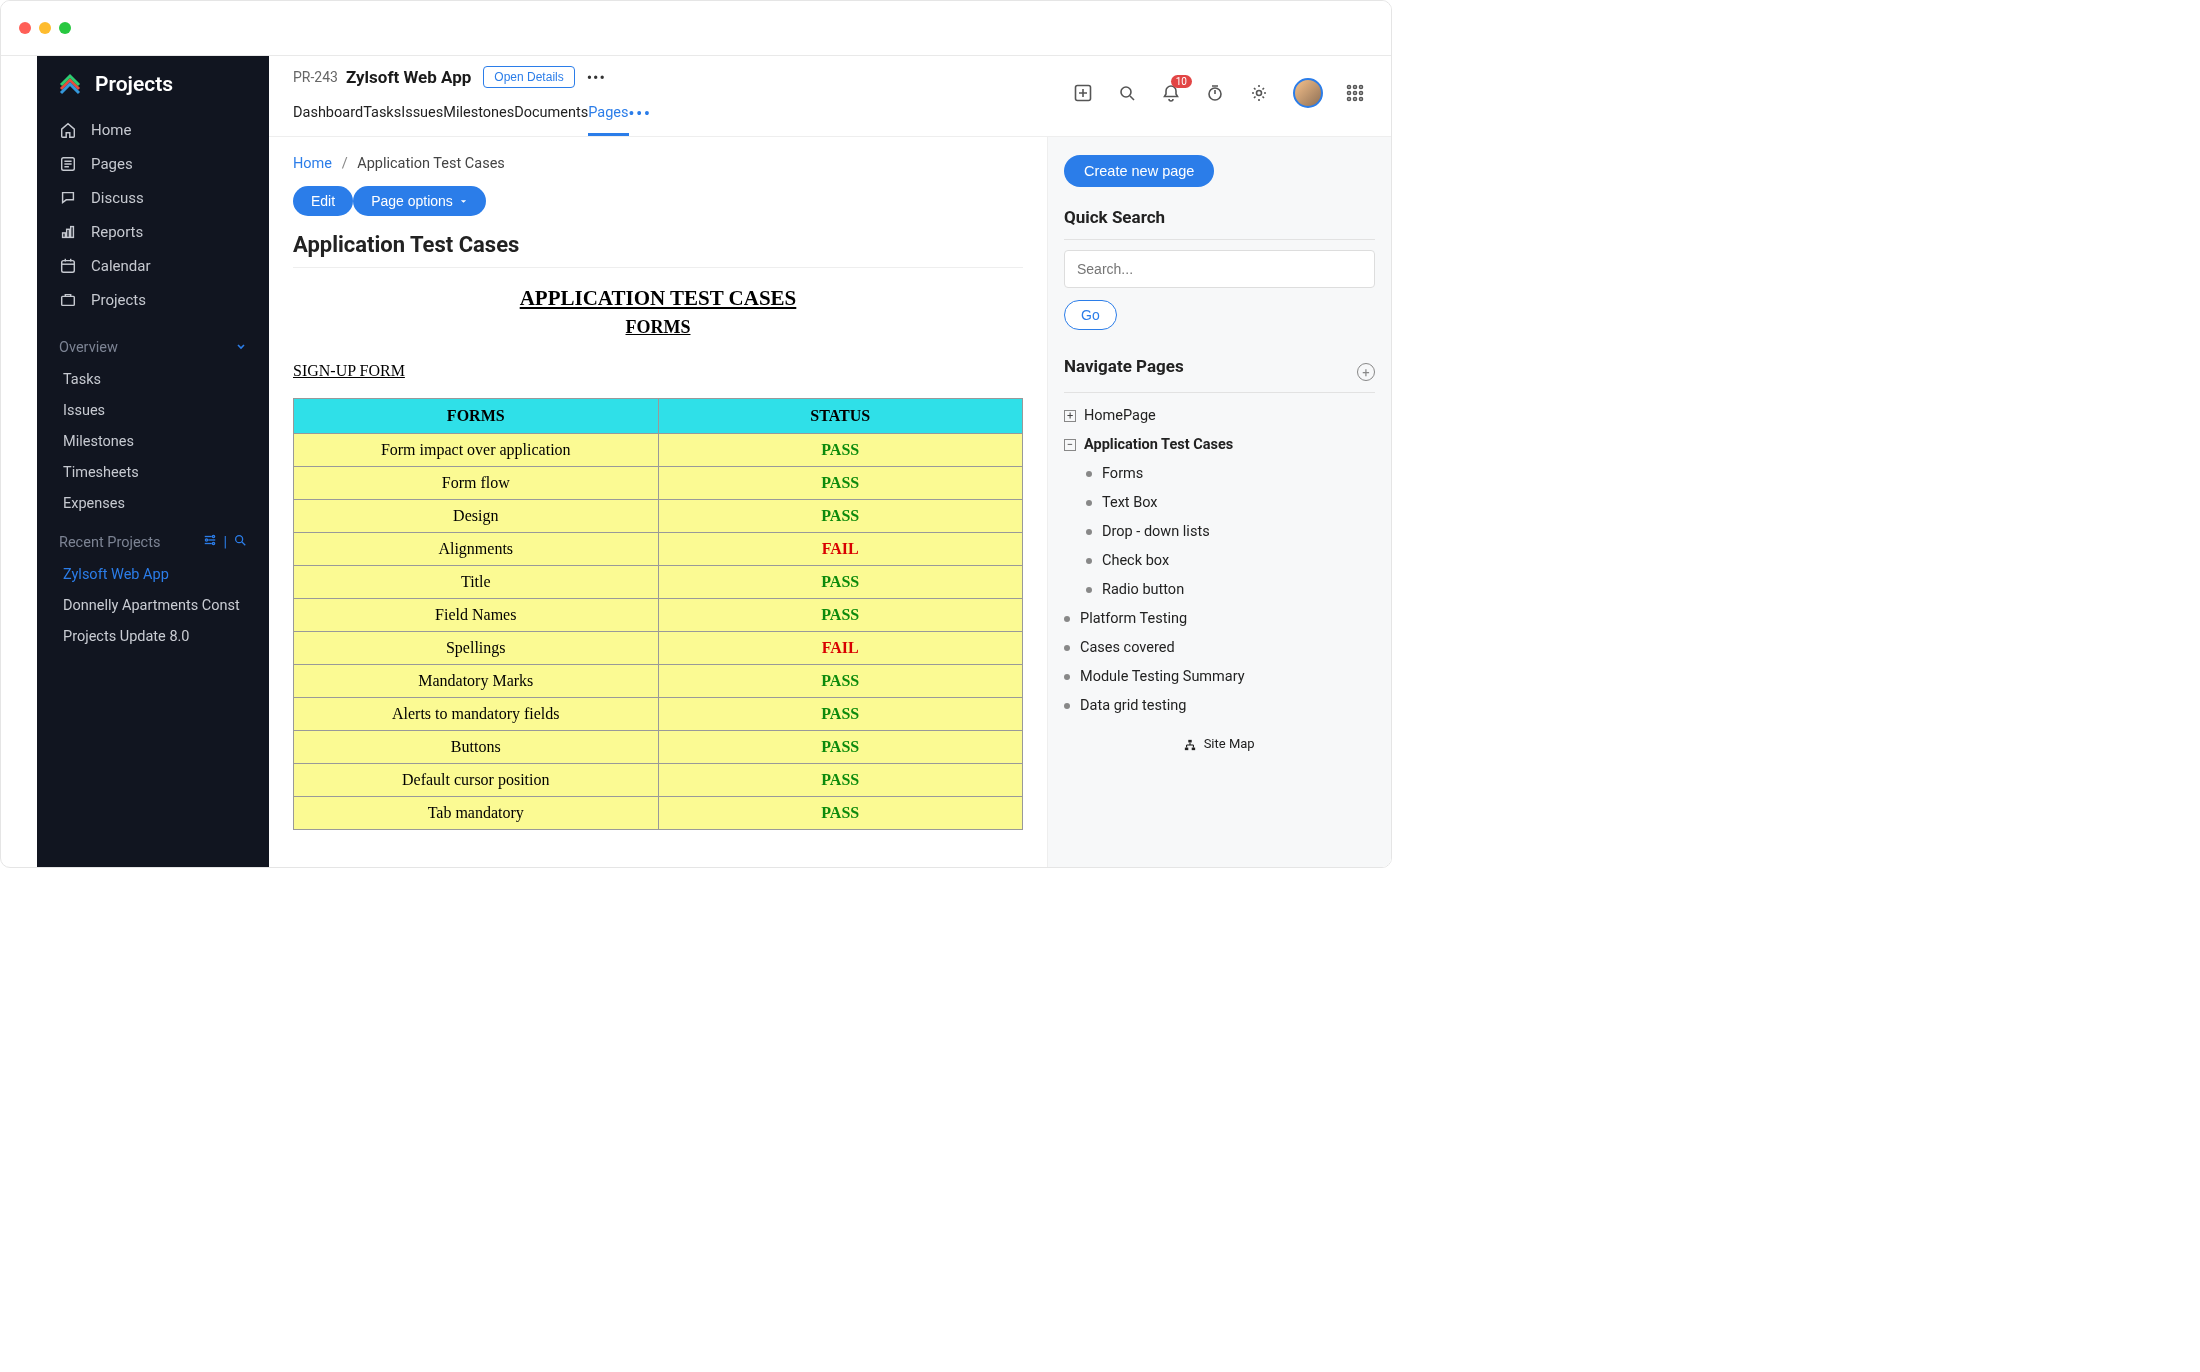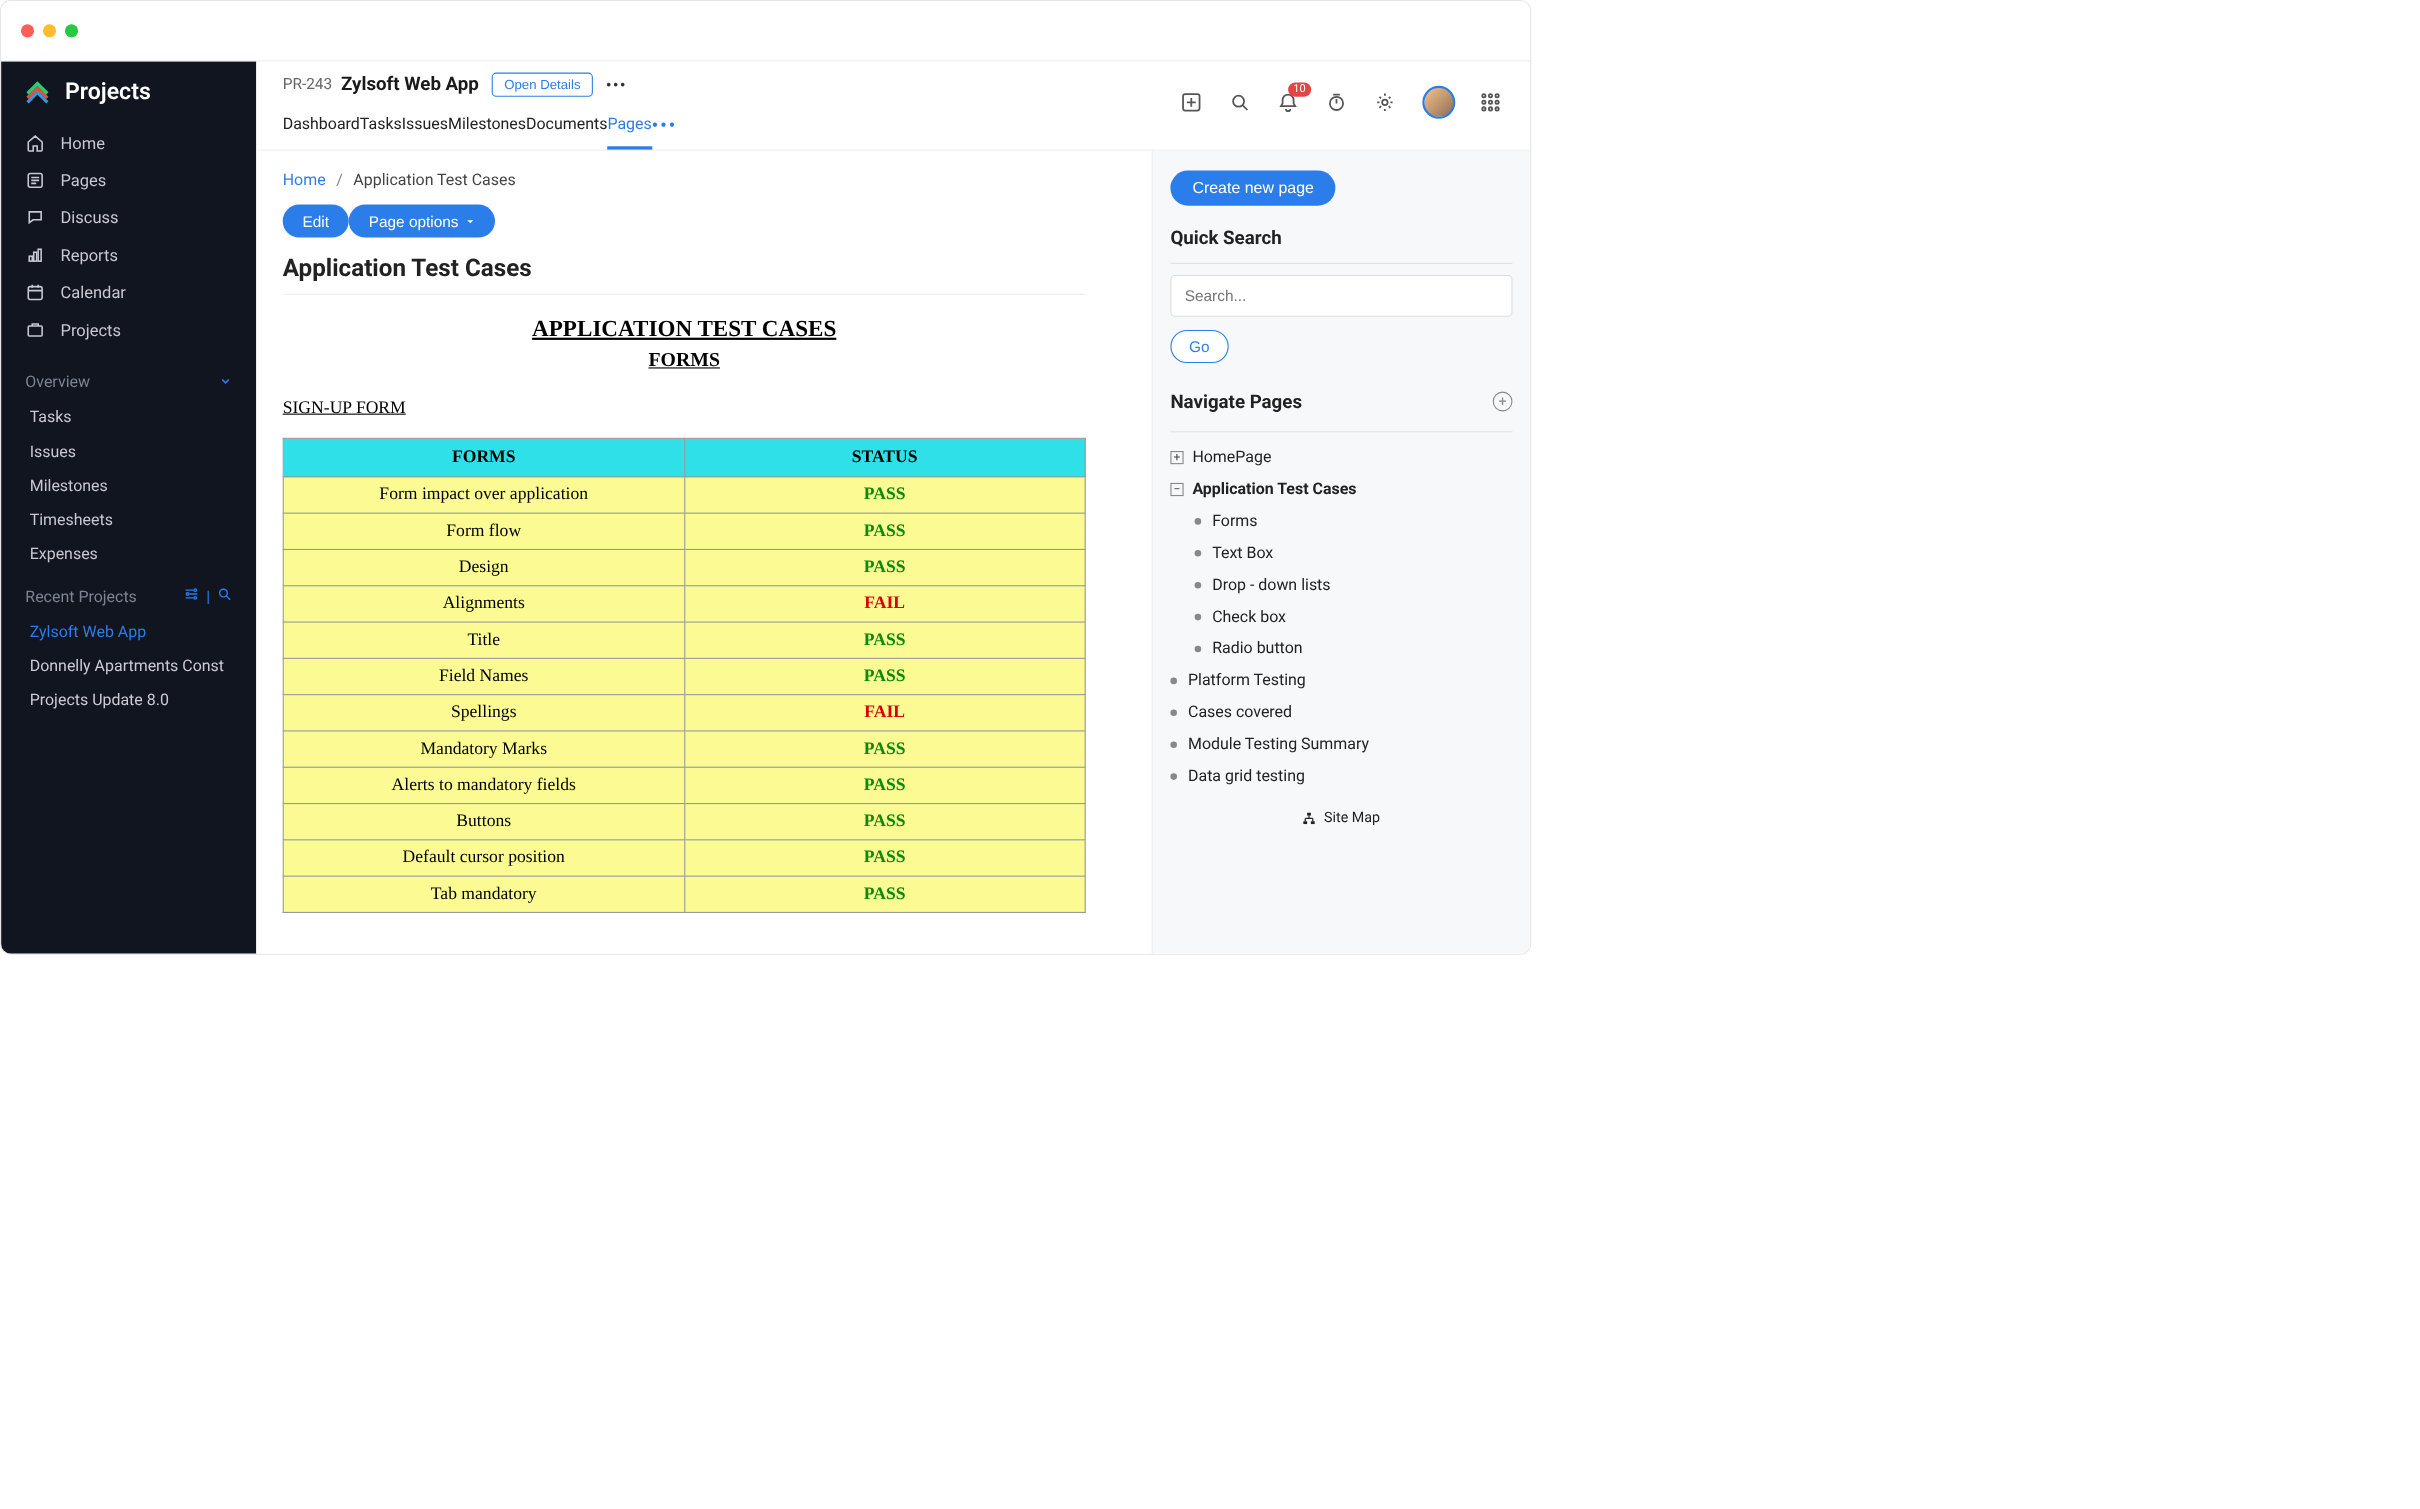--- a/index.html
+++ b/index.html
@@ -17,21 +17,21 @@
       background: #fff;
       border-bottom: 1px solid #e9e9e9;
       display: flex;
       align-items: center;
       padding: 0 18px;
     }
     .win-btn { width: 12px; height: 12px; border-radius: 50%; margin-right: 8px; }
     .win-red { background: #ff5f57; }
     .win-yellow { background: #febc2e; }
     .win-green { background: #28c840; }
-    .app-wrap { display: flex; height: calc(100% - 55px); }
+    .app-wrap { display: flex; height: calc(100% - 55px); padding-left: 36px; }
     .sidebar {
       width: 232px;
       background: #111520;
       color: #c9ccd3;
       display: flex;
       flex-direction: column;
       font-size: 14.5px;
     }
     .logo-row { display: flex; align-items: center; padding: 15px 20px 16px; }
     .logo-mark { width: 26px; height: 26px; position: relative; margin-right: 12px; }
@@ -86,21 +86,21 @@
     .test-table th { background: #2fe0e8; font-weight: 700; font-size: 16px; padding: 8px; border: 1px solid #999; }
     .test-table td { background: #fbfa93; padding: 7px; border: 1px solid #999; text-align: center; font-size: 16px; }
     .status-pass { color: #0c8a0c; font-weight: 700; }
     .status-fail { color: #d80000; font-weight: 700; }
     .rpanel { width: 344px; background: #f7f8f9; border-left: 1px solid #eee; padding: 18px 16px; overflow-y: auto; }
     .btn-create { background: #2b7de9; color: #fff; border: none; border-radius: 18px; padding: 8px 20px; font-size: 14.5px; cursor: pointer; }
     .rp-h { font-size: 17px; color: #222; margin-top: 20px; margin-bottom: 12px; }
     .rp-divider { border: none; border-top: 1px solid #e2e2e2; margin-top: 4px; }
     .search-input { width: 100%; padding: 10px 12px; border: 1px solid #ddd; border-radius: 4px; background: #fff; font-size: 14px; margin-bottom: 12px; }
     .go-btn { border: 1px solid #2b7de9; background: #fff; color: #2b7de9; border-radius: 18px; padding: 6px 16px; font-size: 14px; cursor: pointer; }
-    .nav-pages-h { display: flex; justify-content: space-between; align-items: flex-start; }
+    .nav-pages-h { display: flex; justify-content: space-between; align-items: center; }
     .plus-circ { width: 18px; height: 18px; border: 1.5px solid #888; border-radius: 50%; display: inline-flex; align-items: center; justify-content: center; font-size: 13px; color: #888; cursor: pointer; }
     .tree { font-size: 14.5px; }
     .tree-row { display: flex; align-items: center; padding: 6px 0; cursor: pointer; color: #222; }
     .tree-toggle { width: 12px; height: 12px; border: 1px solid #888; display: inline-flex; align-items: center; justify-content: center; margin-right: 8px; font-size: 11px; line-height: 1; color: #444; }
     .tree-bold { font-weight: 700; }
     .tree-child { padding-left: 22px; }
     .tree-bullet { width: 6px; height: 6px; border-radius: 50%; background: #888; display: inline-block; margin-right: 10px; }
     .sitemap { text-align: center; margin-top: 16px; color: #222; font-size: 13px; }
     .sitemap svg { vertical-align: middle; margin-right: 4px; }
   </style>

